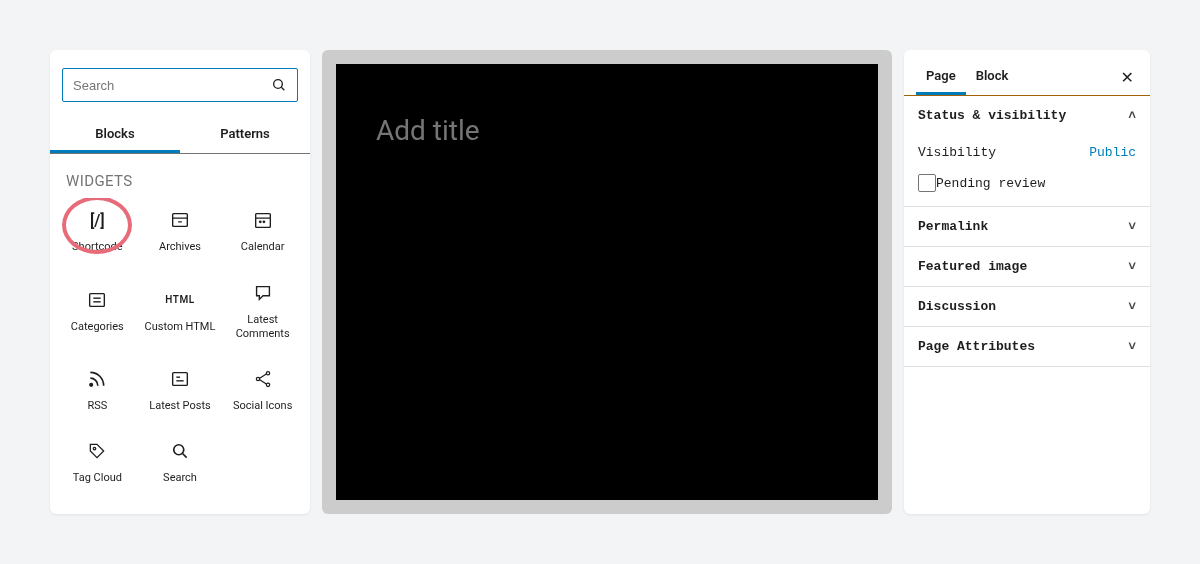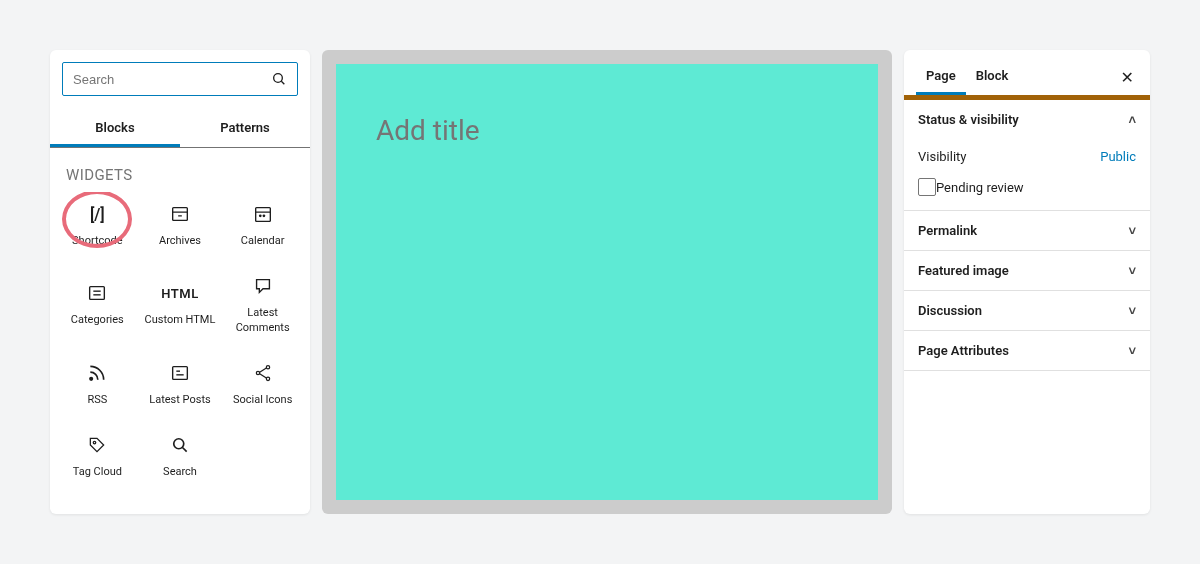--- a/index.html
+++ b/index.html
@@ -1,46 +1,46 @@
 <!DOCTYPE html>
 <html><head>
 <meta charset="utf-8">
 <style>
   * { box-sizing: border-box; margin: 0; padding: 0; }
   body { font-family: -apple-system, BlinkMacSystemFont, "Segoe UI", Roboto, sans-serif; background: #f3f4f5; color: #1e1e1e; }
   .app { display: flex; gap: 12px; padding: 50px; height: 564px; }
   .panel { background: #fff; border-radius: 6px; box-shadow: 0 1px 3px rgba(0,0,0,0.08); overflow: hidden; }
   
-  .inserter { width: 260px; display: flex; flex-direction: column; }
+  .inserter { width: 260px; display: flex; flex-direction: column; justify-content: center; }
   .search-wrap { padding: 12px; }
   .search { display: flex; align-items: center; border: 1.5px solid #007cba; border-radius: 2px; padding: 8px 10px; }
   .search input { flex: 1; border: none; outline: none; font-size: 13px; color: #757575; background: transparent; }
   .tabs { display: flex; border-bottom: 1px solid #737373; }
   .tab { flex: 1; text-align: center; font-size: 13px; font-weight: 600; padding: 12px 0; cursor: pointer; color: #1e1e1e; }
   .tab.active { box-shadow: inset 0 -3px 0 #007cba; }
   .section-label { font-size: 15px; letter-spacing: .4px; color: #757575; padding: 18px 16px 8px; text-transform: uppercase; }
   .block-grid { display: grid; grid-template-columns: repeat(3, 1fr); gap: 6px 0; padding: 0 6px 12px; overflow-y: auto; }
   .block-item { display: flex; flex-direction: column; align-items: center; justify-content: center; padding: 10px 4px; cursor: pointer; border-radius: 2px; position: relative; }
   .block-icon { font-size: 20px; color: #1e1e1e; margin-bottom: 8px; height: 24px; display: flex; align-items: center; }
   .block-label { font-size: 11px; color: #1e1e1e; text-align: center; line-height: 1.3; }
   .highlight-ring { position: absolute; width: 70px; height: 58px; border: 4px solid #e86b7a; border-radius: 50%; top: -2px; left: 50%; transform: translateX(-50%); pointer-events: none; }
   
   .canvas-wrap { flex: 1; background: #ccc; display: flex; justify-content: center; padding: 14px; border-radius: 6px; }
-  .canvas { background: #5eead4; width: 100%; padding: 50px 40px; position: relative; }
+  .canvas { background: #000000; width: 100%; padding: 50px 40px; position: relative; }
   .title-input { font-size: 28px; font-weight: 400; color: #757575; margin-bottom: 38px; }
   .body-row { display: flex; align-items: center; justify-content: space-between; }
   .body-placeholder { font-size: 14px; color: #757575; }
   .add-block-btn { width: 22px; height: 22px; background: #1e1e1e; color: #fff; display: flex; align-items: center; justify-content: center; border-radius: 2px; font-size: 16px; font-weight: bold; cursor: pointer; }
   
   .settings { width: 246px; display: flex; flex-direction: column; }
   .settings-header { display: flex; align-items: center; padding: 10px 12px 0; }
   .settings-tab { font-size: 13px; font-weight: 600; padding: 8px 10px 12px; cursor: pointer; }
   .settings-tab.active { box-shadow: inset 0 -3px 0 #007cba; }
   .settings-close { margin-left: auto; font-size: 16px; cursor: pointer; padding: 4px; }
-  .settings-body { border-top: 5px solid #a16207; }
+  .settings-body { border-top: 1px solid #a16207; font-family: Liberation Mono, monospace; }
   .acc-section { border-bottom: 1px solid #e0e0e0; }
   .acc-head { display: flex; align-items: center; justify-content: space-between; padding: 12px 14px; font-size: 13px; font-weight: 600; cursor: pointer; }
   .acc-body { padding: 4px 14px 14px; font-size: 13px; }
   .row { display: flex; justify-content: space-between; align-items: flex-start; padding: 6px 0; gap: 20px; }
   .row label { color: #1e1e1e; }
   .link { color: #007cba; cursor: pointer; font-size: 13px; }
   .check-row { display: flex; align-items: center; padding-top: 8px; }
   .checkbox { width: 18px; height: 18px; border: 1px solid #757575; border-radius: 2px; }
   .chev { font-size: 13px; color: #444; }
   svg { display: block; }
@@ -98,21 +98,21 @@
           <div class="block-icon">
             <svg width="22" height="22" viewBox="0 0 24 24" fill="none" stroke="#1e1e1e" stroke-width="1.5">
               <rect x="4" y="5" width="16" height="14" rx="1"></rect>
               <line x1="8" y1="10" x2="16" y2="10"></line>
               <line x1="8" y1="14" x2="16" y2="14"></line>
             </svg>
           </div>
           <div class="block-label">Categories</div>
         </div>
         <div class="block-item">
-          <div class="block-icon" style="font-size: 13px; font-weight: 600; letter-spacing: 0.5px;">HTML</div>
+          <div class="block-icon" style="font-size: 10px; font-weight: 600; letter-spacing: 0.5px;">HTML</div>
           <div class="block-label">Custom HTML</div>
         </div>
         <div class="block-item">
           <div class="block-icon">
             <svg width="22" height="22" viewBox="0 0 24 24" fill="none" stroke="#1e1e1e" stroke-width="1.5">
               <path d="M5 5h14v10H12l-4 4v-4H5z"></path>
             </svg>
           </div>
           <div class="block-label">Latest Comments</div>
         </div>

